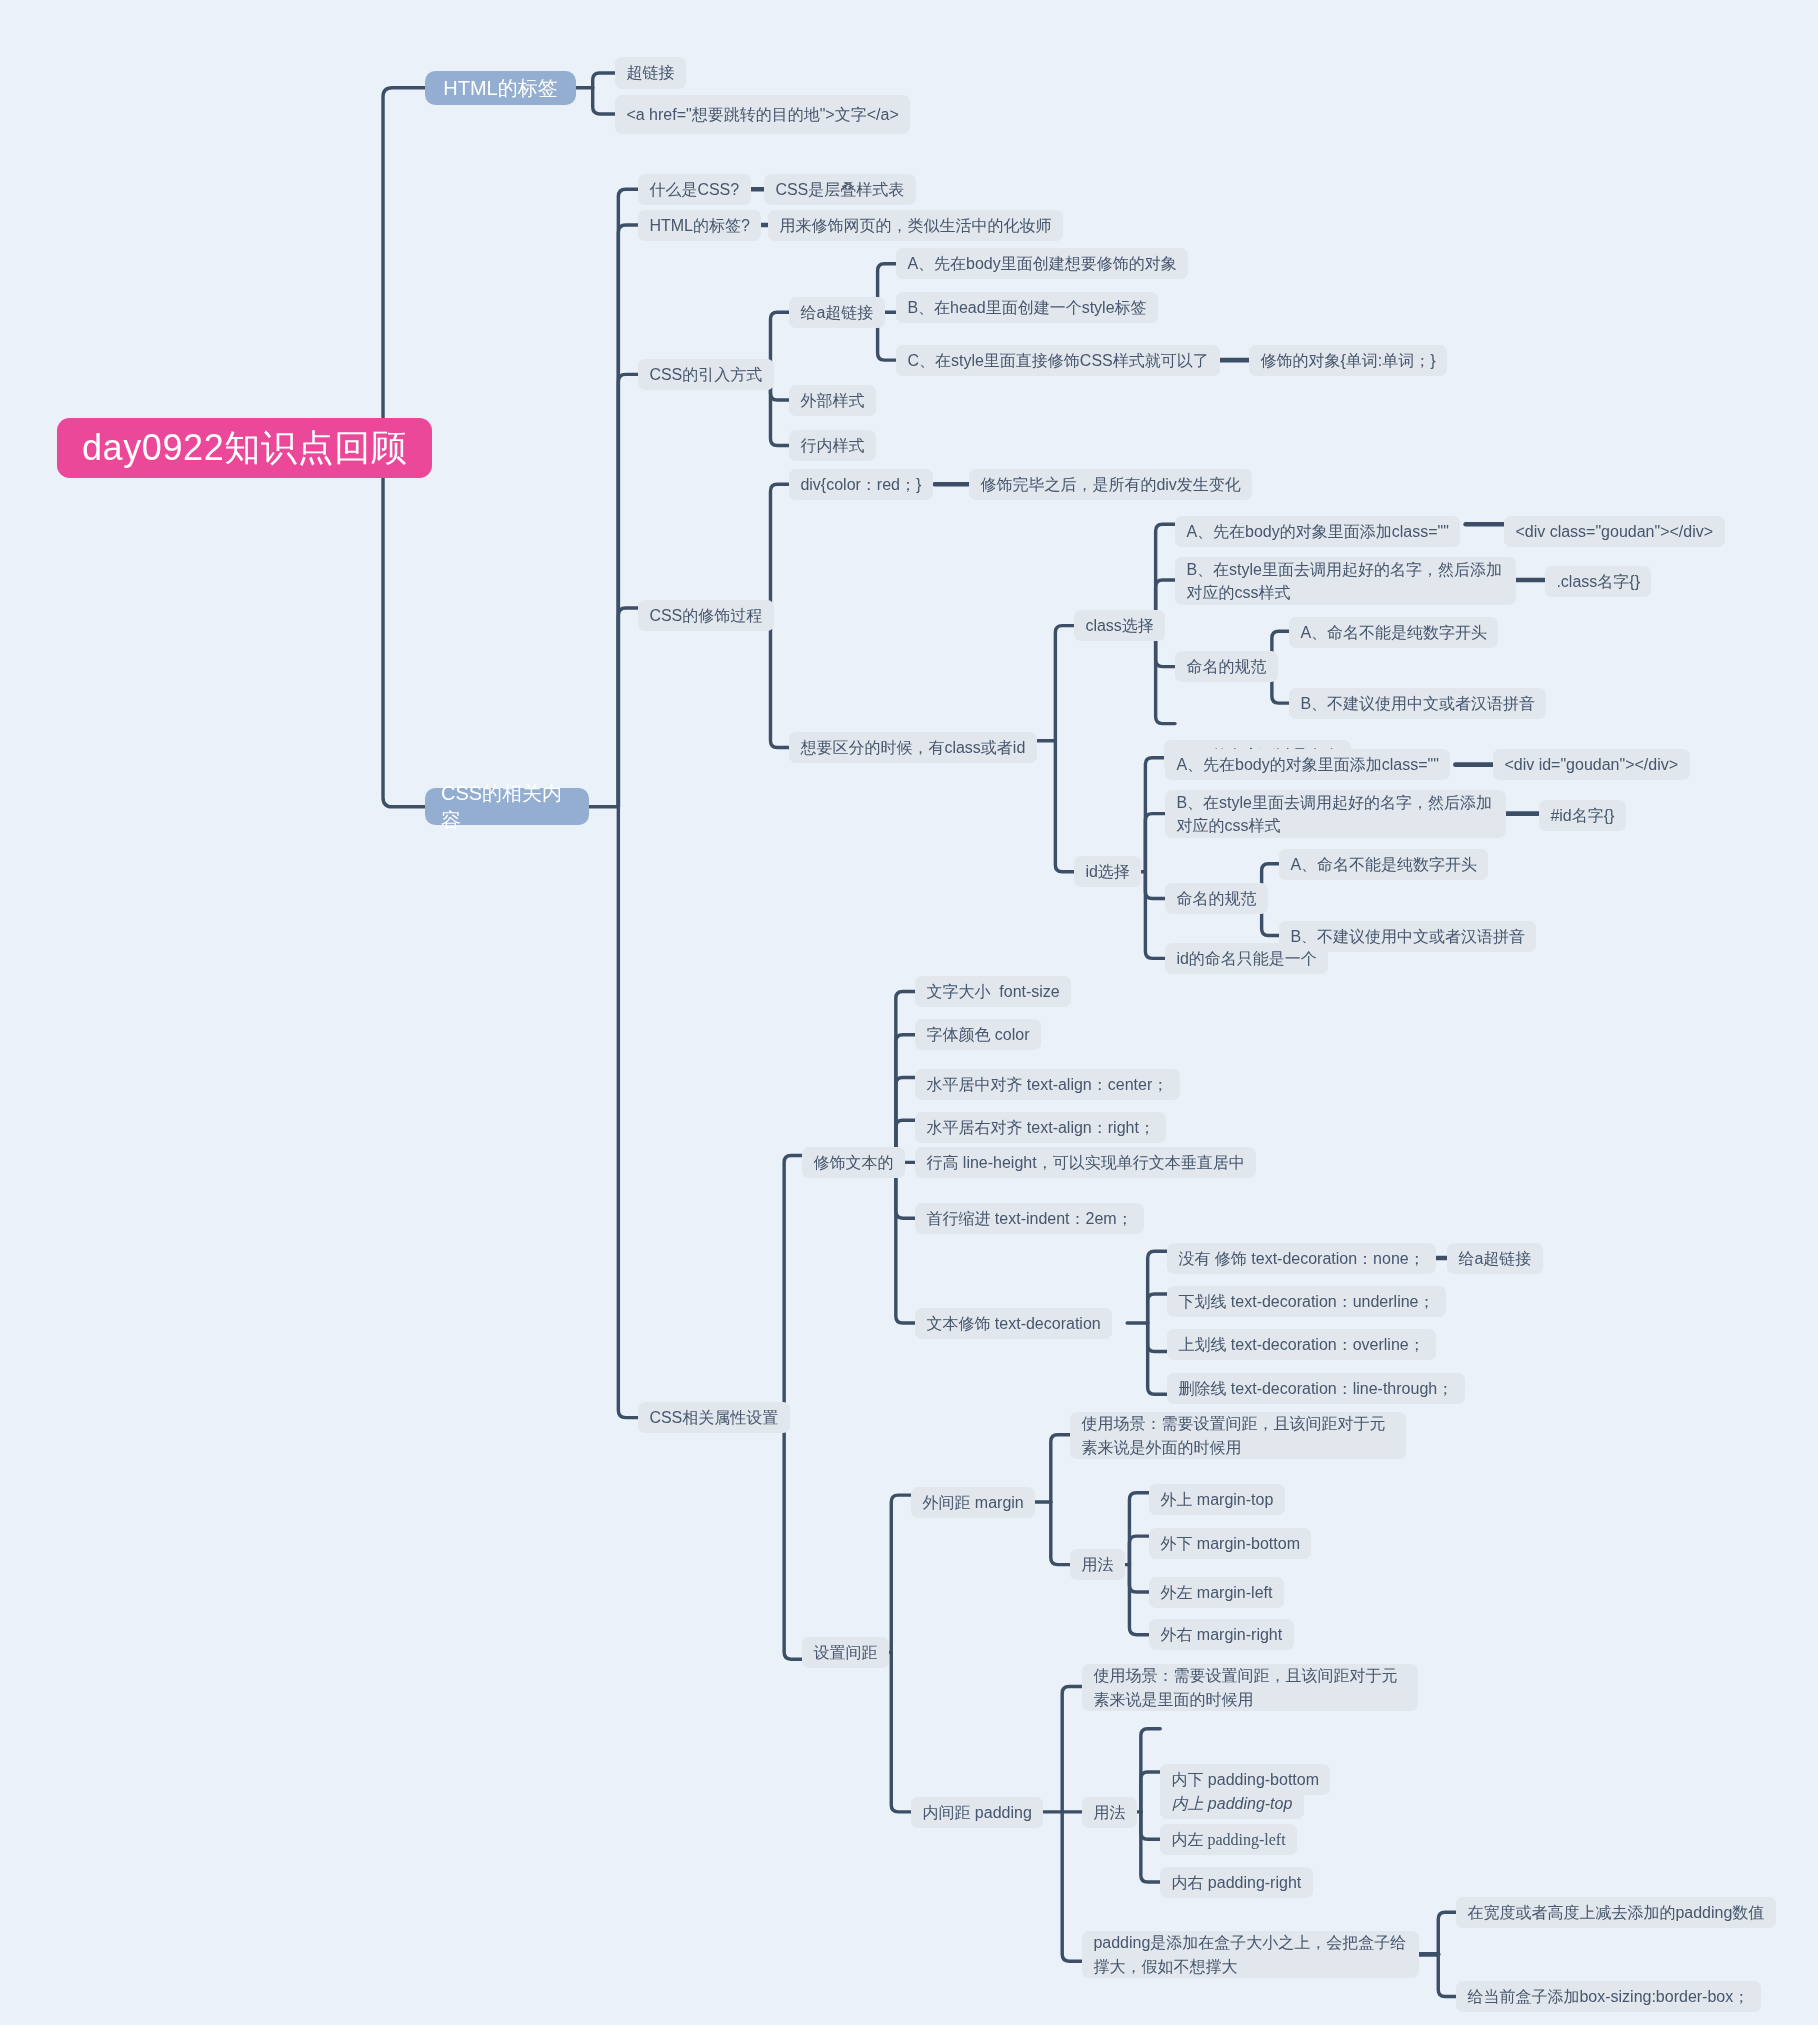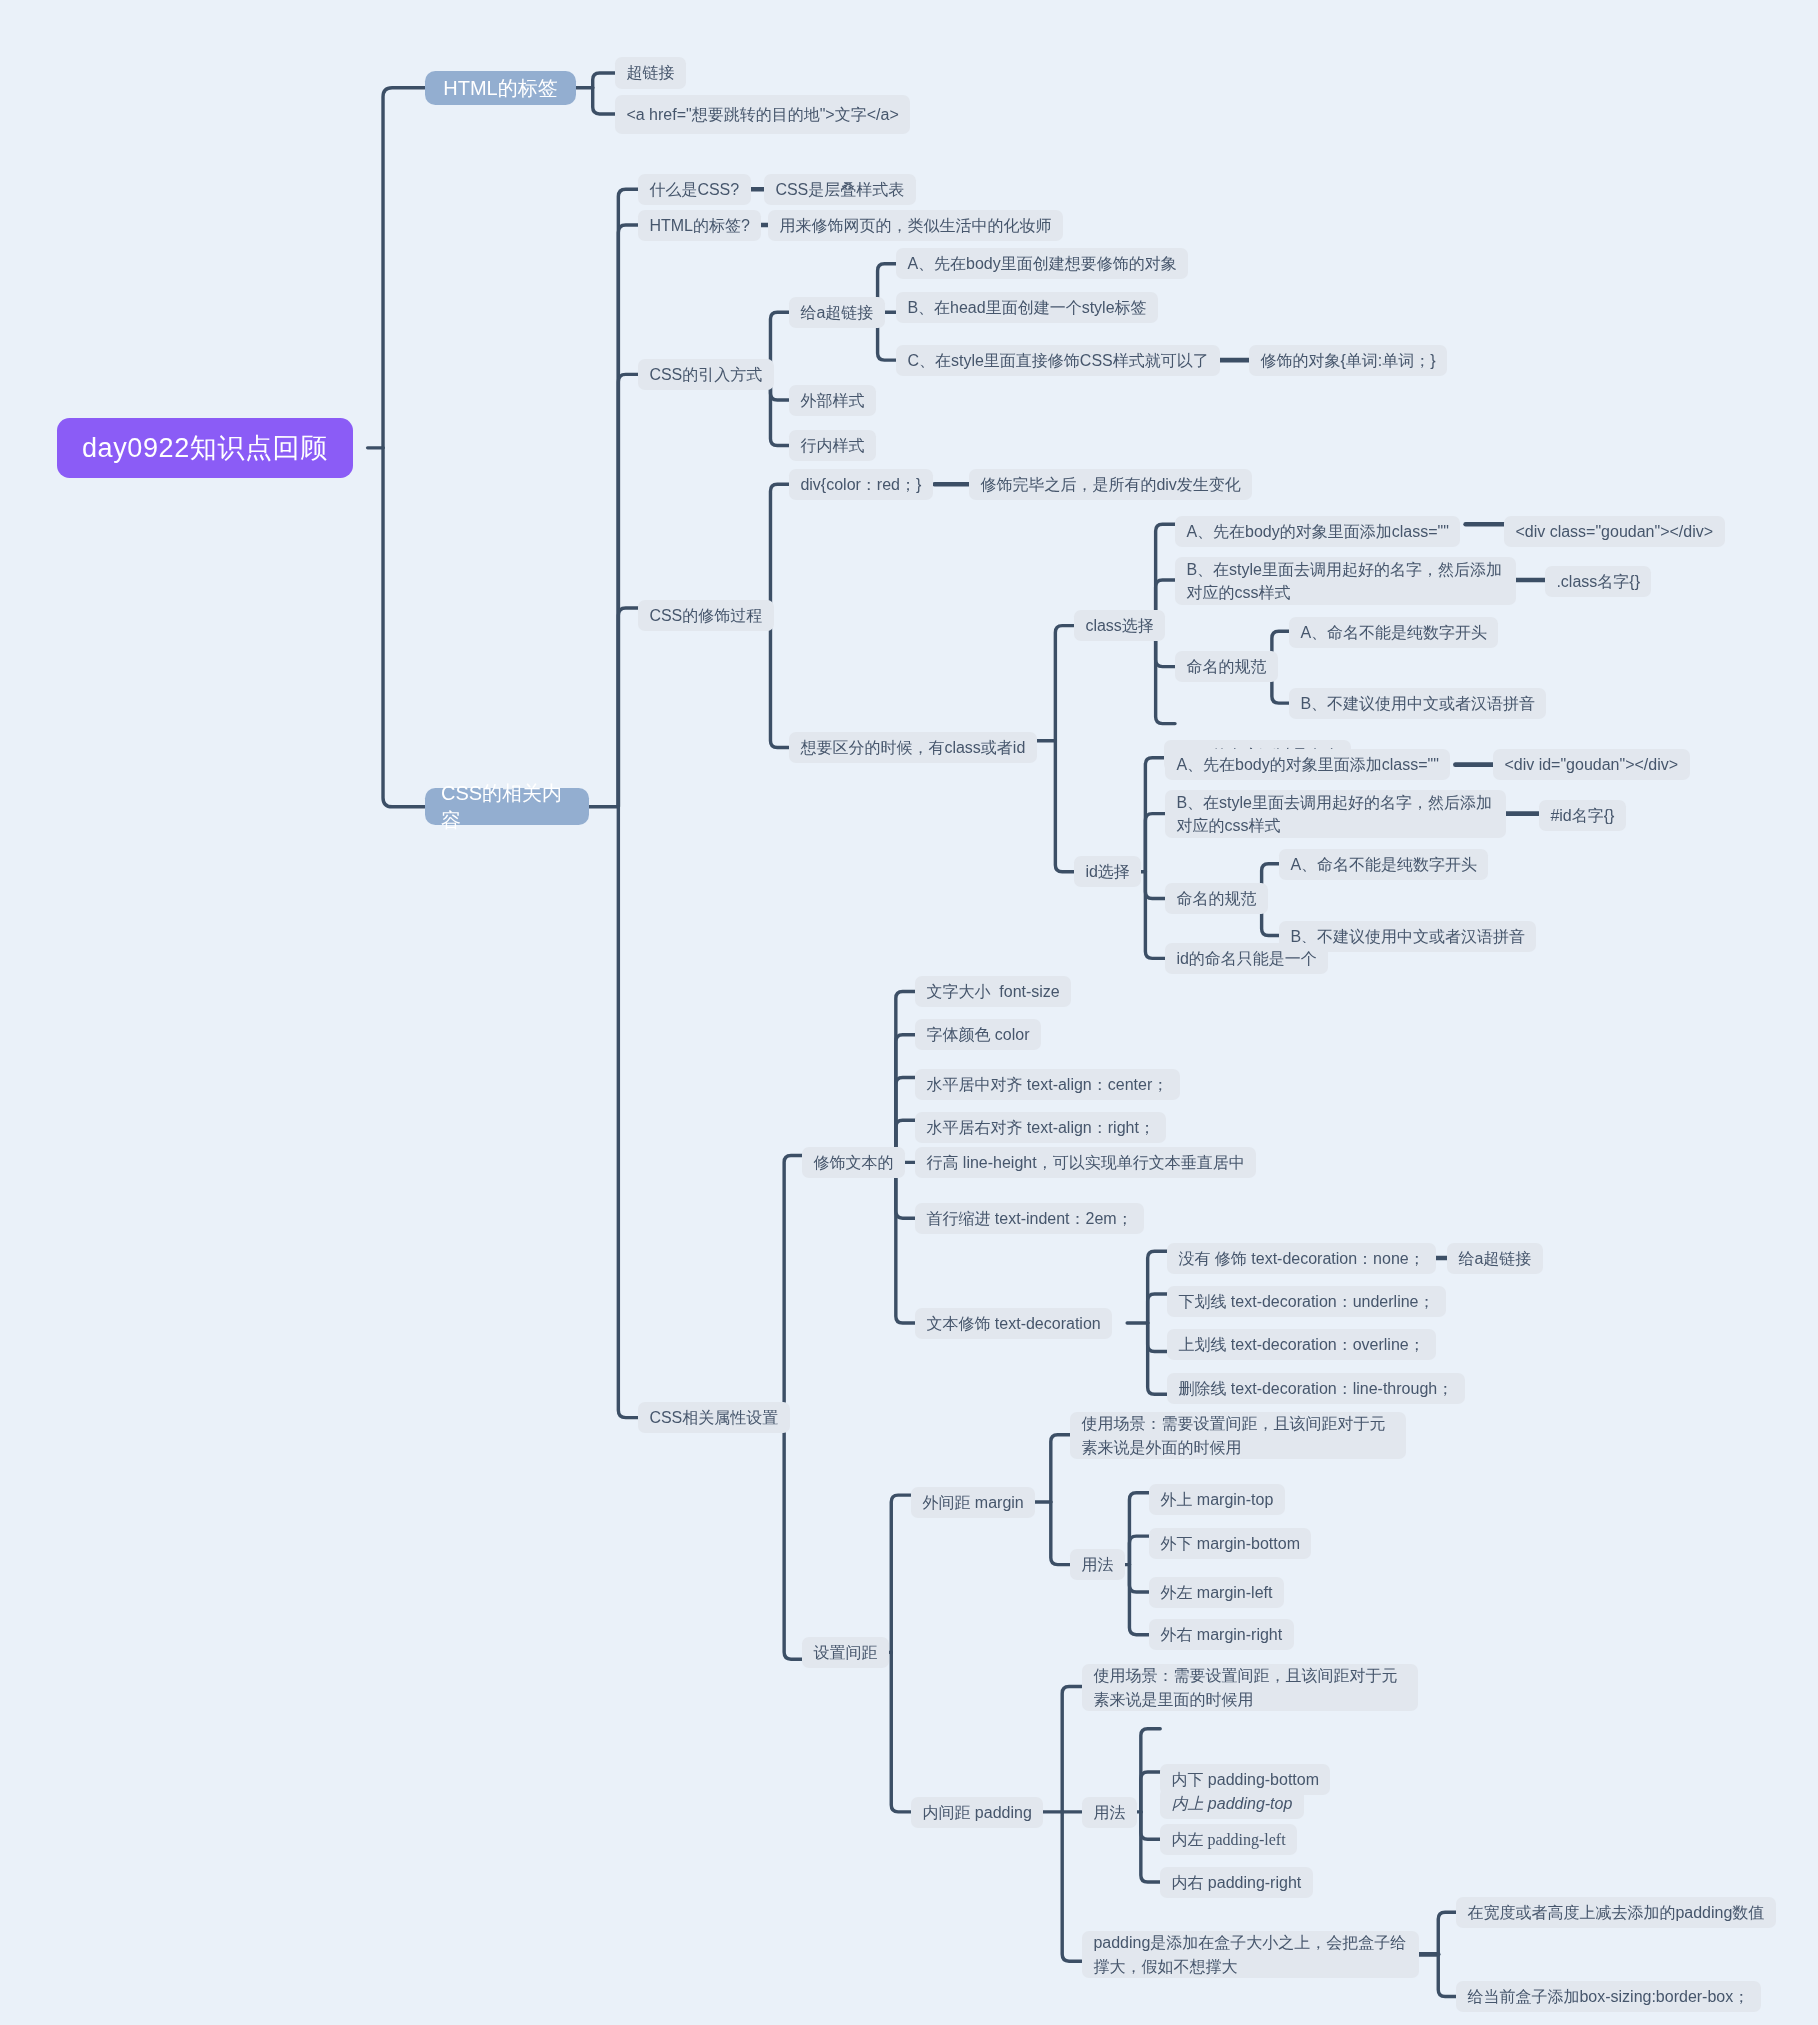--- a/index.html
+++ b/index.html
@@ -14,23 +14,23 @@
   svg#links{position:absolute;left:0;top:0;width:1819px;height:2025px;pointer-events:none;}
   .node{
     position:absolute;
     box-sizing:border-box;
     display:flex;
     align-items:center;
     border-radius:8px;
     white-space:pre-wrap;
   }
   .n-root{
-    background:#8b5cf6;
+    background:#ec4899;
     color:#ffffff;
-    font-size:27px;
+    font-size:36px;
     border-radius:12.5px;
     padding:0 25px;
     letter-spacing:0.6px;
   }
   .n-main{
     background:#93aed0;
     color:#ffffff;
     font-size:20px;
     border-radius:10.3px;
     padding:0 16px;

